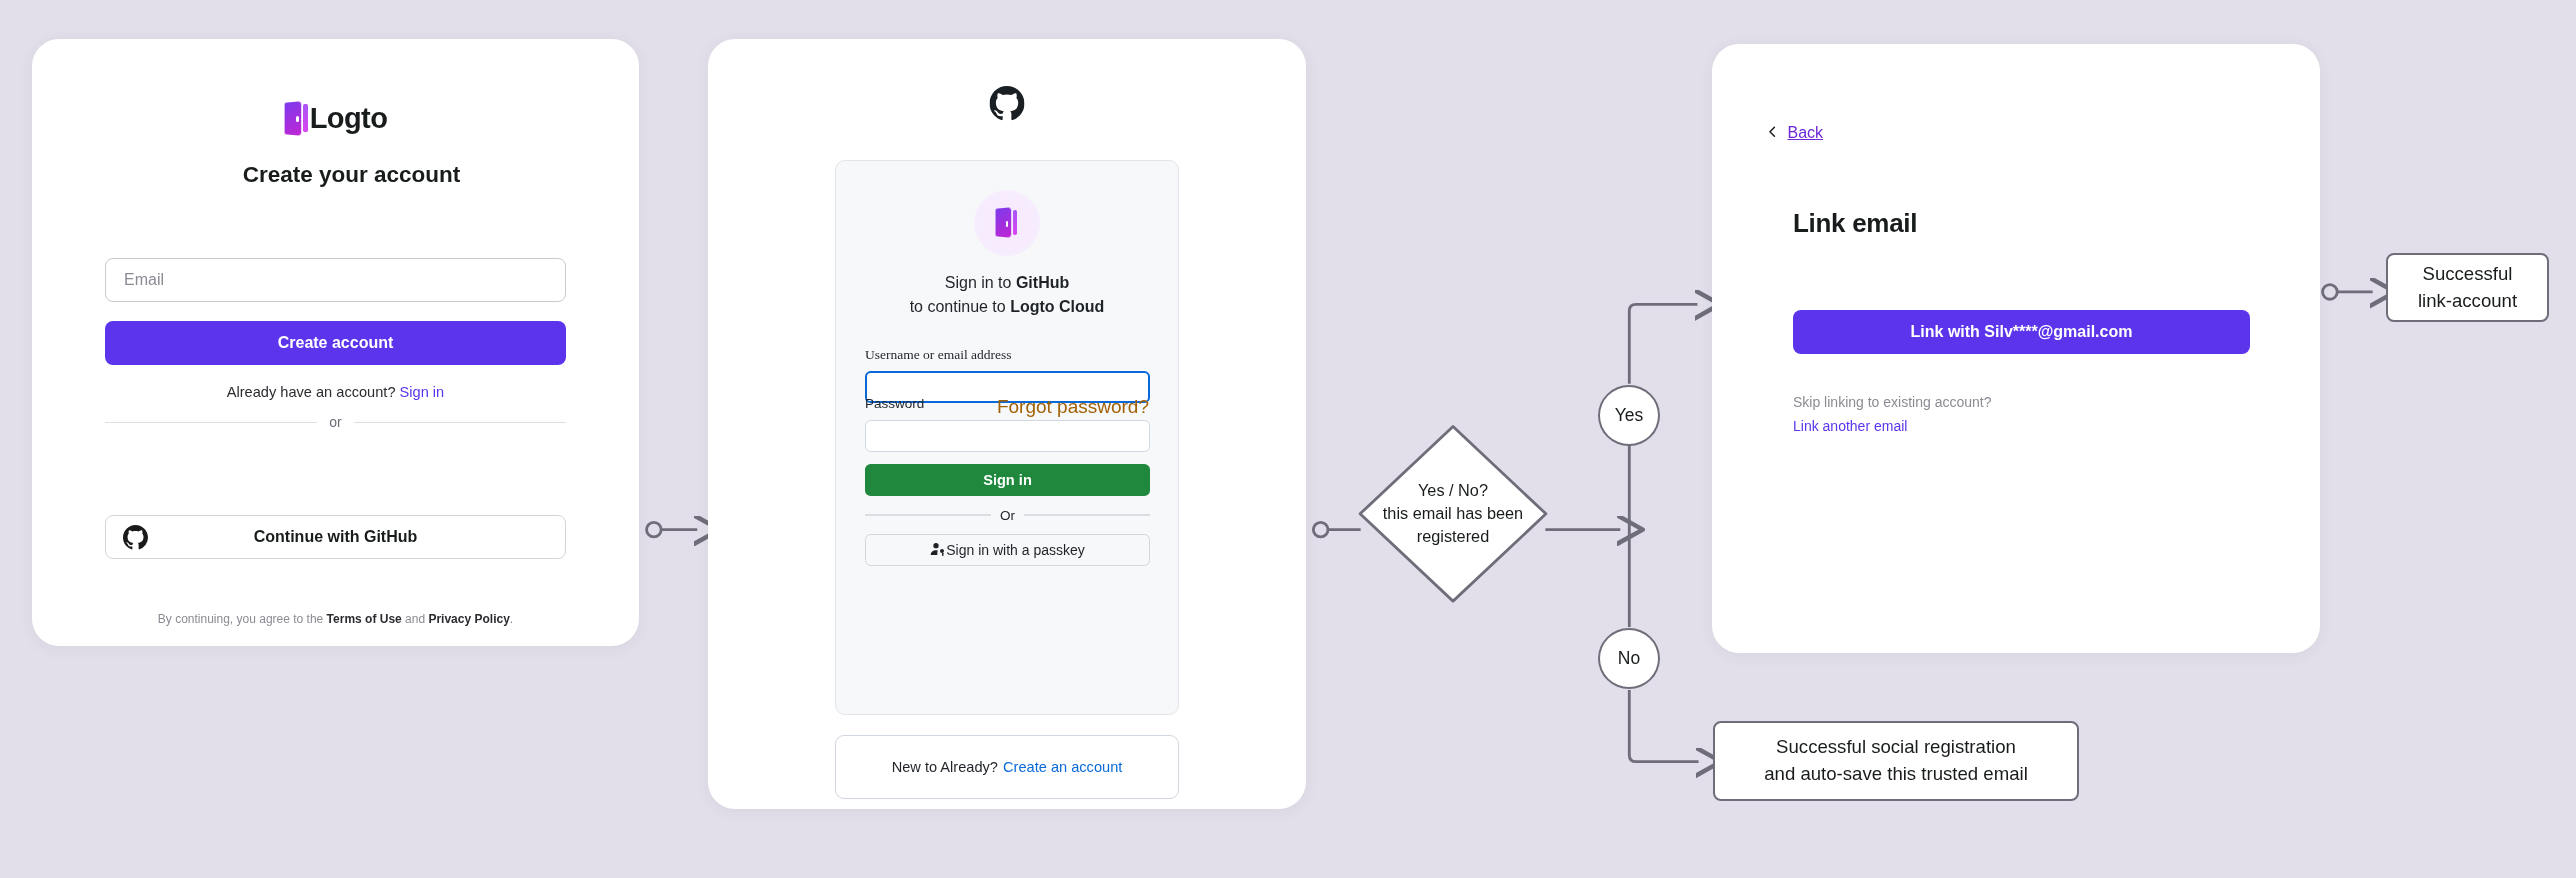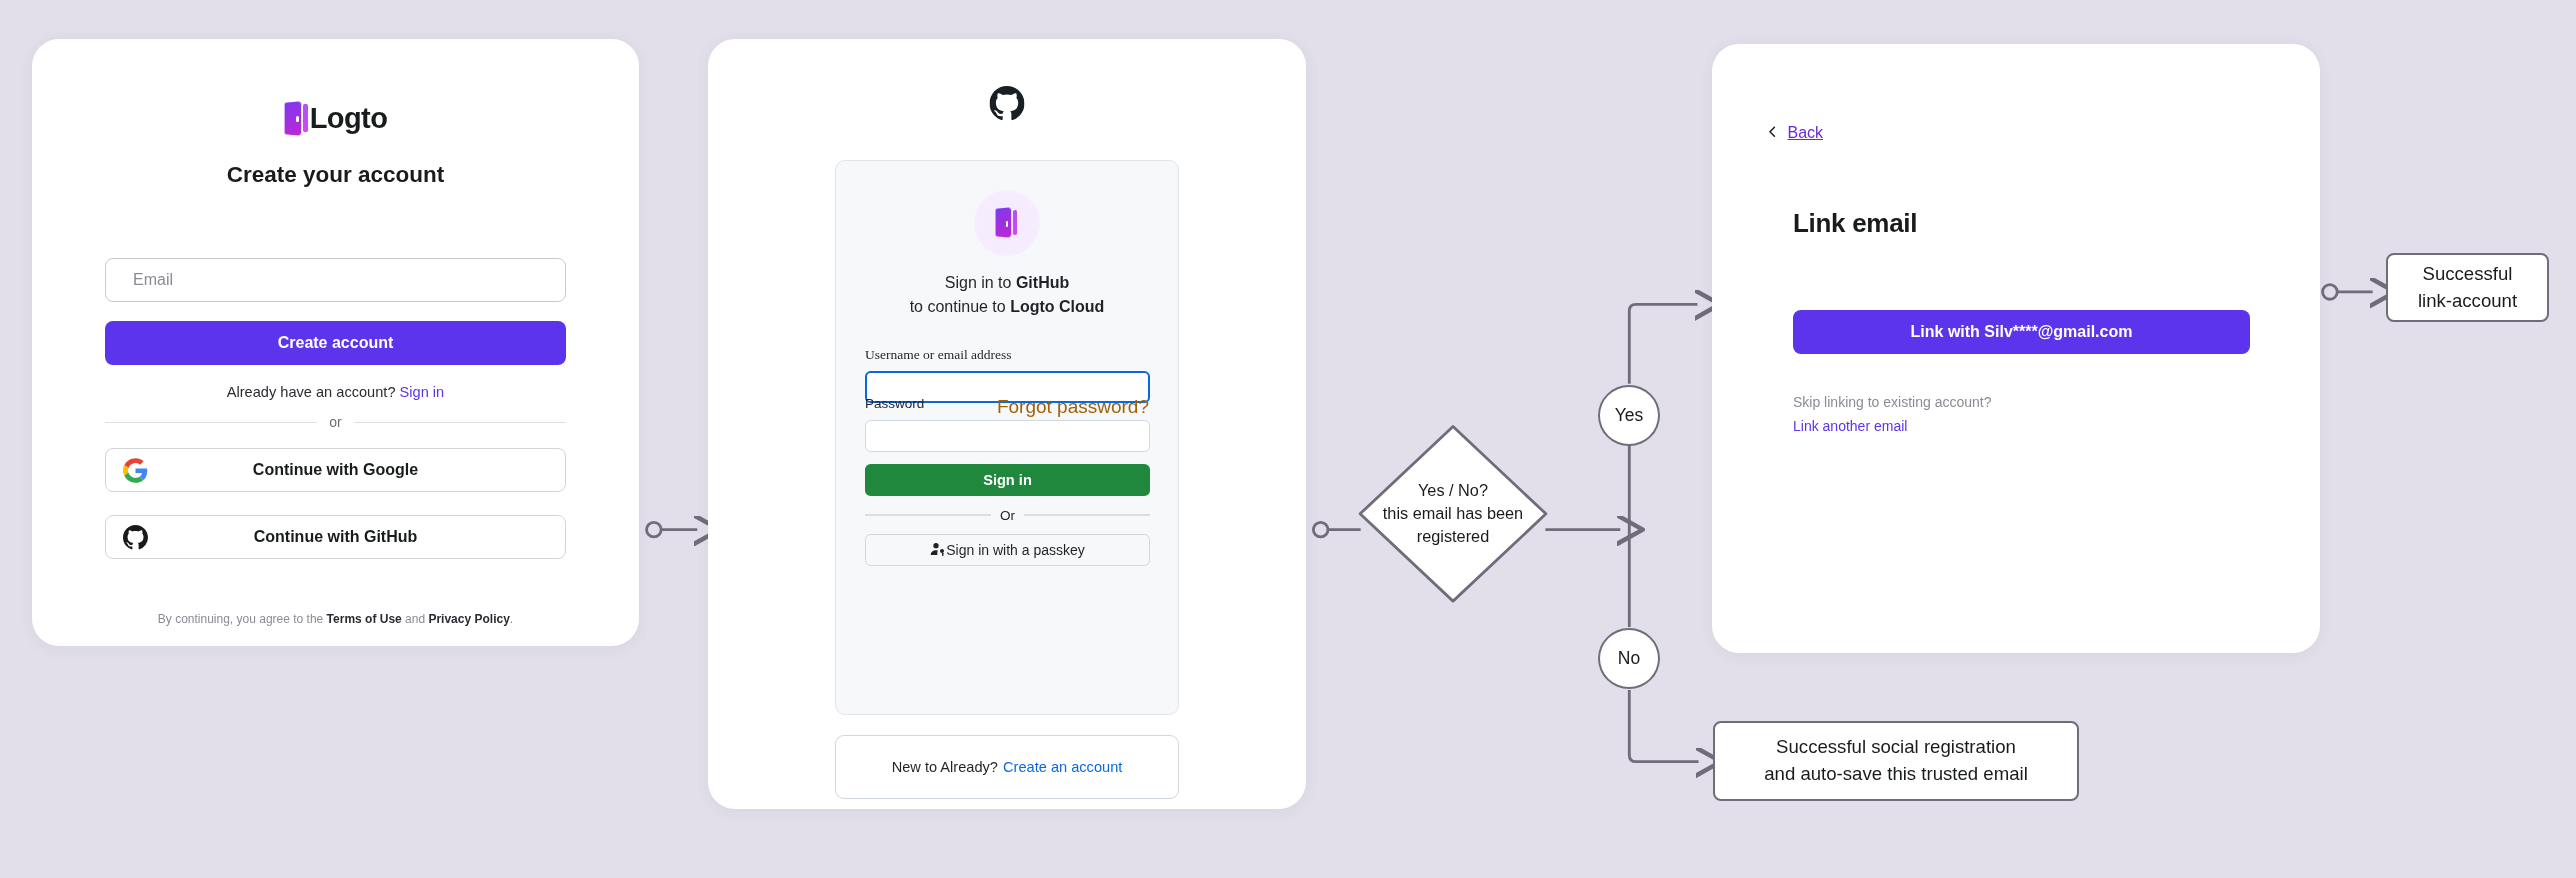--- a/index.html
+++ b/index.html
@@ -36,27 +36,27 @@
     position: absolute; left: 19px; top: 3.4px; width: 5px; height: 28px;
     background: linear-gradient(180deg,#a855f7,#d946ef); border-radius: 1.7px;
   }
   .logto-mark .knob {
     position: absolute; left: 12px; top: 15px; width: 2.8px; height: 6.2px;
     background: #fff; border-radius: 1.7px;
   }
   .logo-word { font-size: 29px; font-weight: 700; color: #191c1d; letter-spacing: -0.6px; }
 
   .h-title {
-    position: absolute; left: 0; top: 123px; width: 100%;
+    position: absolute; left: 16px; top: 123px; width: 100%;
     text-align: center; font-size: 22.5px; font-weight: 600; color: #191c1d;
   }
   .field {
     position: absolute; left: 73px; width: 461px; height: 44px;
     border: 1.1px solid #c9c9cf; border-radius: 8px;
-    display: flex; align-items: center; padding: 0 27px;
+    display: flex; align-items: center; padding: 0 18px;
     font-size: 16px; color: #8b8b94; background: #fff;
   }
   #email-field { top: 219px; }
   .btn-primary {
     position: absolute; left: 73px; width: 461px; height: 44px;
     background: #5b34eb; border-radius: 8px; border: none;
     color: #fff; font-size: 16px; font-weight: 600;
     font-family: inherit; cursor: pointer;
     display: flex; align-items: center; justify-content: center;
   }
@@ -262,31 +262,20 @@
       <span>Already have an account?</span>
       <span class="lnk">Sign in</span>
     </div>
 
     <div class="or-row">
       <span class="rule"></span>
       <span class="or-text">or</span>
       <span class="rule"></span>
     </div>
 
-    <div class="social-btn" id="google-btn">
-      <span class="ico">
-        <svg viewBox="0 0 48 48" width="25" height="25">
-          <path fill="#EA4335" d="M24 9.5c3.5 0 6.6 1.2 9 3.6l6.7-6.7C35.6 2.6 30.2.5 24 .5 14.6.5 6.5 5.9 2.6 13.8l7.8 6.1C12.3 14 17.6 9.5 24 9.5z"></path>
-          <path fill="#4285F4" d="M46.5 24.5c0-1.6-.1-3.1-.4-4.5H24v9h12.7c-.6 3-2.3 5.5-4.8 7.2l7.6 5.9c4.4-4.1 7-10.1 7-17.6z"></path>
-          <path fill="#FBBC05" d="M10.4 28.1c-.5-1.5-.8-3-.8-4.6s.3-3.2.8-4.6l-7.8-6.1C1 16.2 0 20 0 23.5s1 7.3 2.6 10.7l7.8-6.1z"></path>
-          <path fill="#34A853" d="M24 47.5c6.2 0 11.4-2 15.2-5.5l-7.6-5.9c-2.1 1.4-4.8 2.3-7.6 2.3-6.4 0-11.7-4.5-13.6-10.4l-7.8 6.1C6.5 41.6 14.6 47.5 24 47.5z"></path>
-        </svg>
-      </span>
-      <span class="lbl">Continue with Google</span>
-    </div>
 
     <div class="social-btn" id="github-btn">
       <span class="ico">
         <svg viewBox="0 0 16 16" width="25" height="25" fill="#1a1a1a">
           <path d="M8 0C3.58 0 0 3.58 0 8c0 3.54 2.29 6.53 5.47 7.59.4.07.55-.17.55-.38 0-.19-.01-.82-.01-1.49-2.01.37-2.53-.49-2.69-.94-.09-.23-.48-.94-.82-1.13-.28-.15-.68-.52-.01-.53.63-.01 1.08.58 1.23.82.72 1.21 1.87.87 2.33.66.07-.52.28-.87.51-1.07-1.78-.2-3.64-.89-3.64-3.95 0-.87.31-1.59.82-2.15-.08-.2-.36-1.02.08-2.12 0 0 .67-.21 2.2.82.64-.18 1.32-.27 2-.27s1.36.09 2 .27c1.53-1.04 2.2-.82 2.2-.82.44 1.1.16 1.92.08 2.12.51.56.82 1.27.82 2.15 0 3.07-1.87 3.75-3.65 3.95.29.25.54.73.54 1.48 0 1.07-.01 1.93-.01 2.2 0 .21.15.46.55.38A8.01 8.01 0 0016 8c0-4.42-3.58-8-8-8z"></path>
         </svg>
       </span>
       <span class="lbl">Continue with GitHub</span>
     </div>
 

